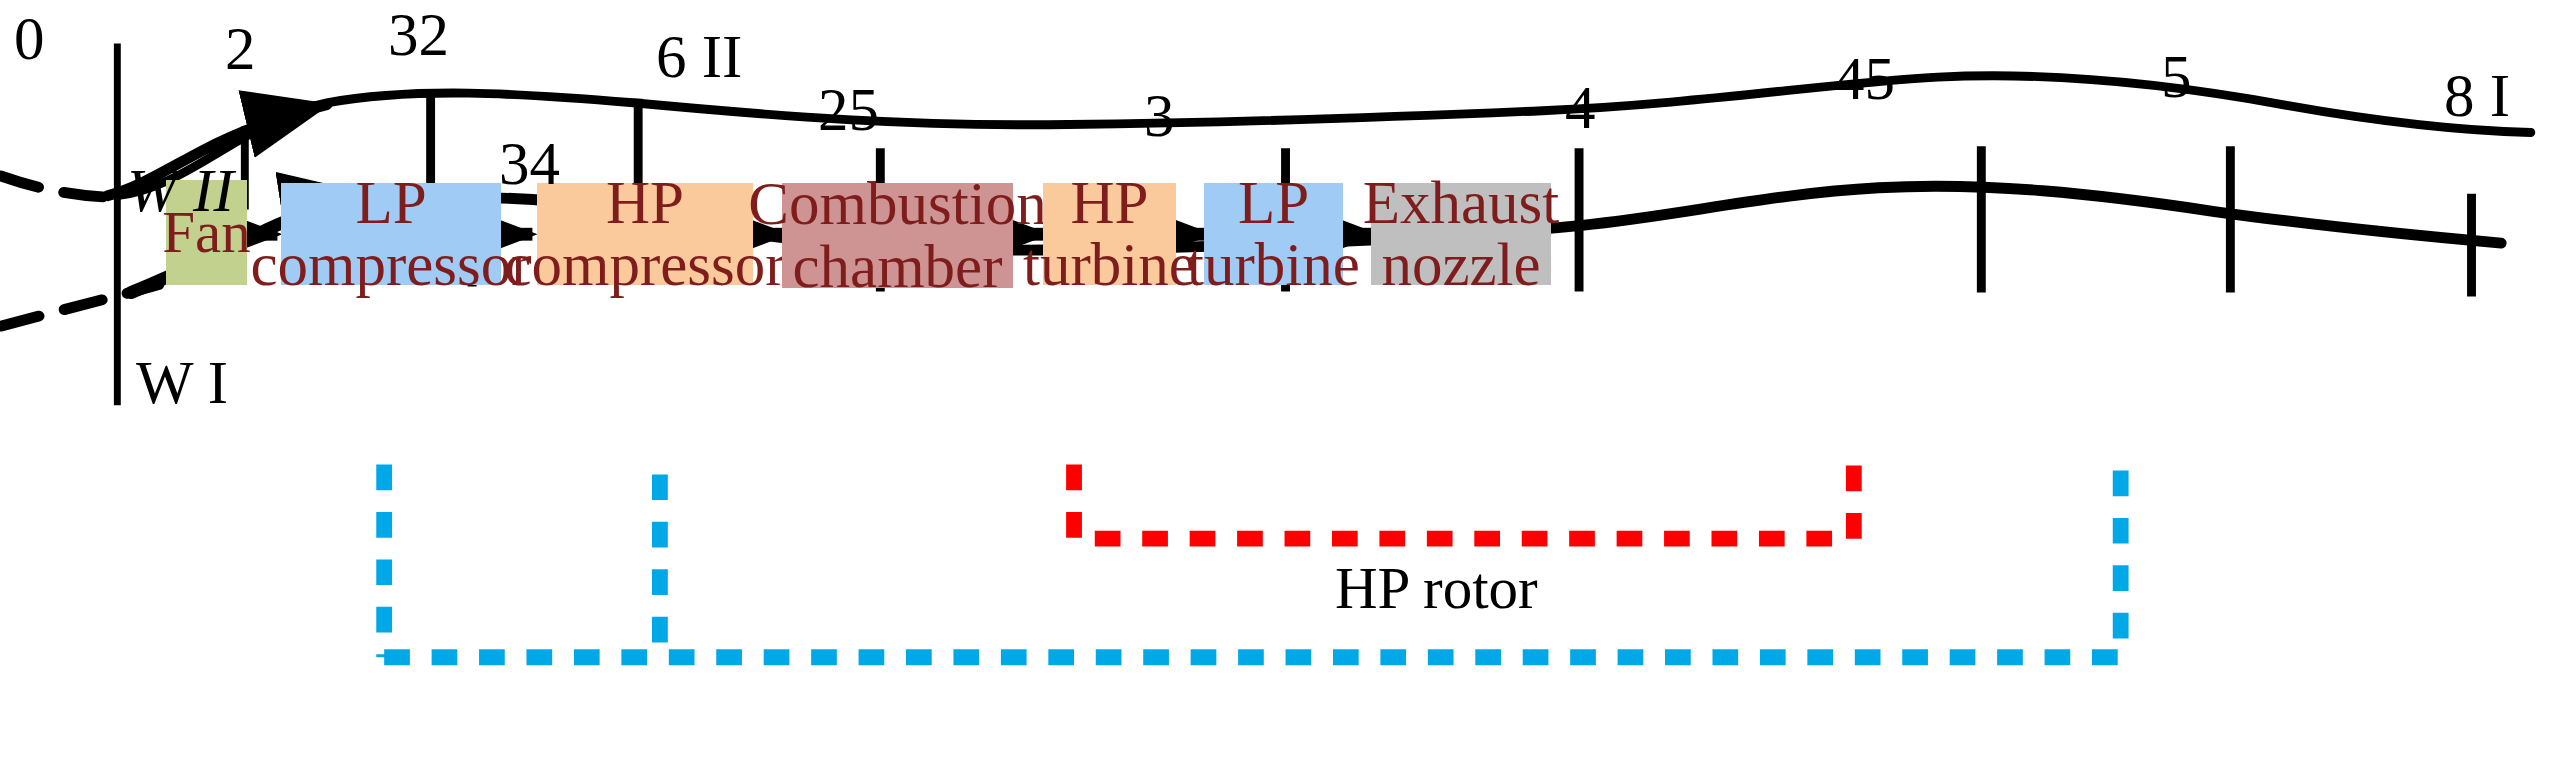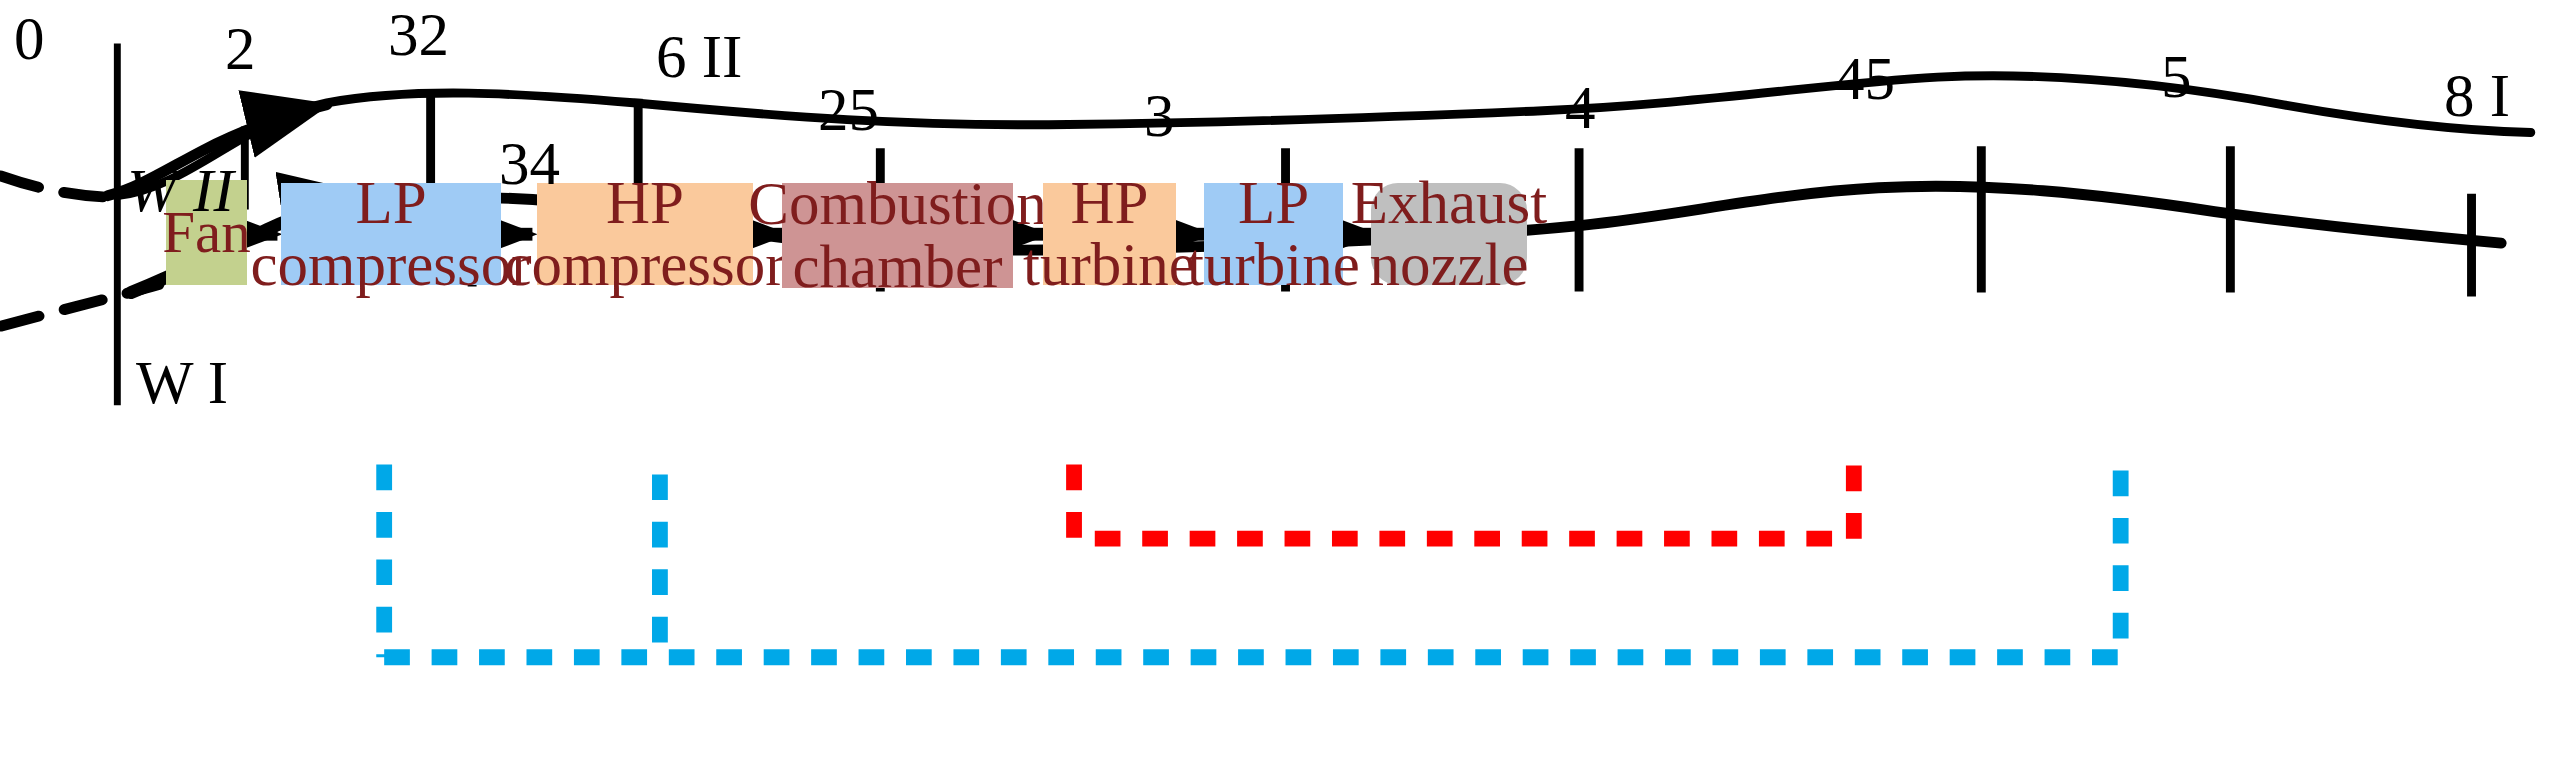--- a/index.html
+++ b/index.html
@@ -118,35 +118,36 @@
   <div class="box" style="left:1043px;top:183px;width:133px;height:102px;background:#fac99c;">
     <span>HP
 turbine</span>
   </div>
 
   <div class="box" style="left:1204px;top:183px;width:139px;height:102px;background:#9fcbf5;">
     <span>LP
 turbine</span>
   </div>
 
-  <div class="box" style="left:1371px;top:183px;width:156px;height:102px;background:#bfbfbf;border-radius:27px;">
+  <div class="box" style="left:1371px;top:183px;width:180px;height:102px;background:#bfbfbf;">
     <span>Exhaust
 nozzle</span>
   </div>
 
   <div class="lbl station" style="left:14px;top:4px;">0</div>
   <div class="lbl station" style="left:225px;top:14px;">2</div>
   <div class="lbl station" style="left:388px;top:0px;">32</div>
   <div class="lbl station" style="left:656px;top:22px;">6 II</div>
   <div class="lbl station" style="left:499px;top:129px;">34</div>
   <div class="lbl station" style="left:809px;top:75px;margin-left:9px;">25</div>
   <div class="lbl station" style="left:1144px;top:81px;">3</div>
   <div class="lbl station" style="left:1565px;top:73px;">4</div>
   <div class="lbl station" style="left:1834px;top:44px;">45</div>
   <div class="lbl station" style="left:2161px;top:42px;">5</div>
   <div class="lbl station" style="left:2444px;top:61px;">8 I</div>
 
   <div class="lbl wlabel" style="left:127px;top:156px;font-style:italic;">W II</div>
   <div class="lbl wlabel" style="left:136px;top:348px;">W I</div>
 
+  <div class="lbl rotorlabel" style="left:1335px;top:554px;">HP rotor</div>
 
 </div>
 
 
 </body></html>

